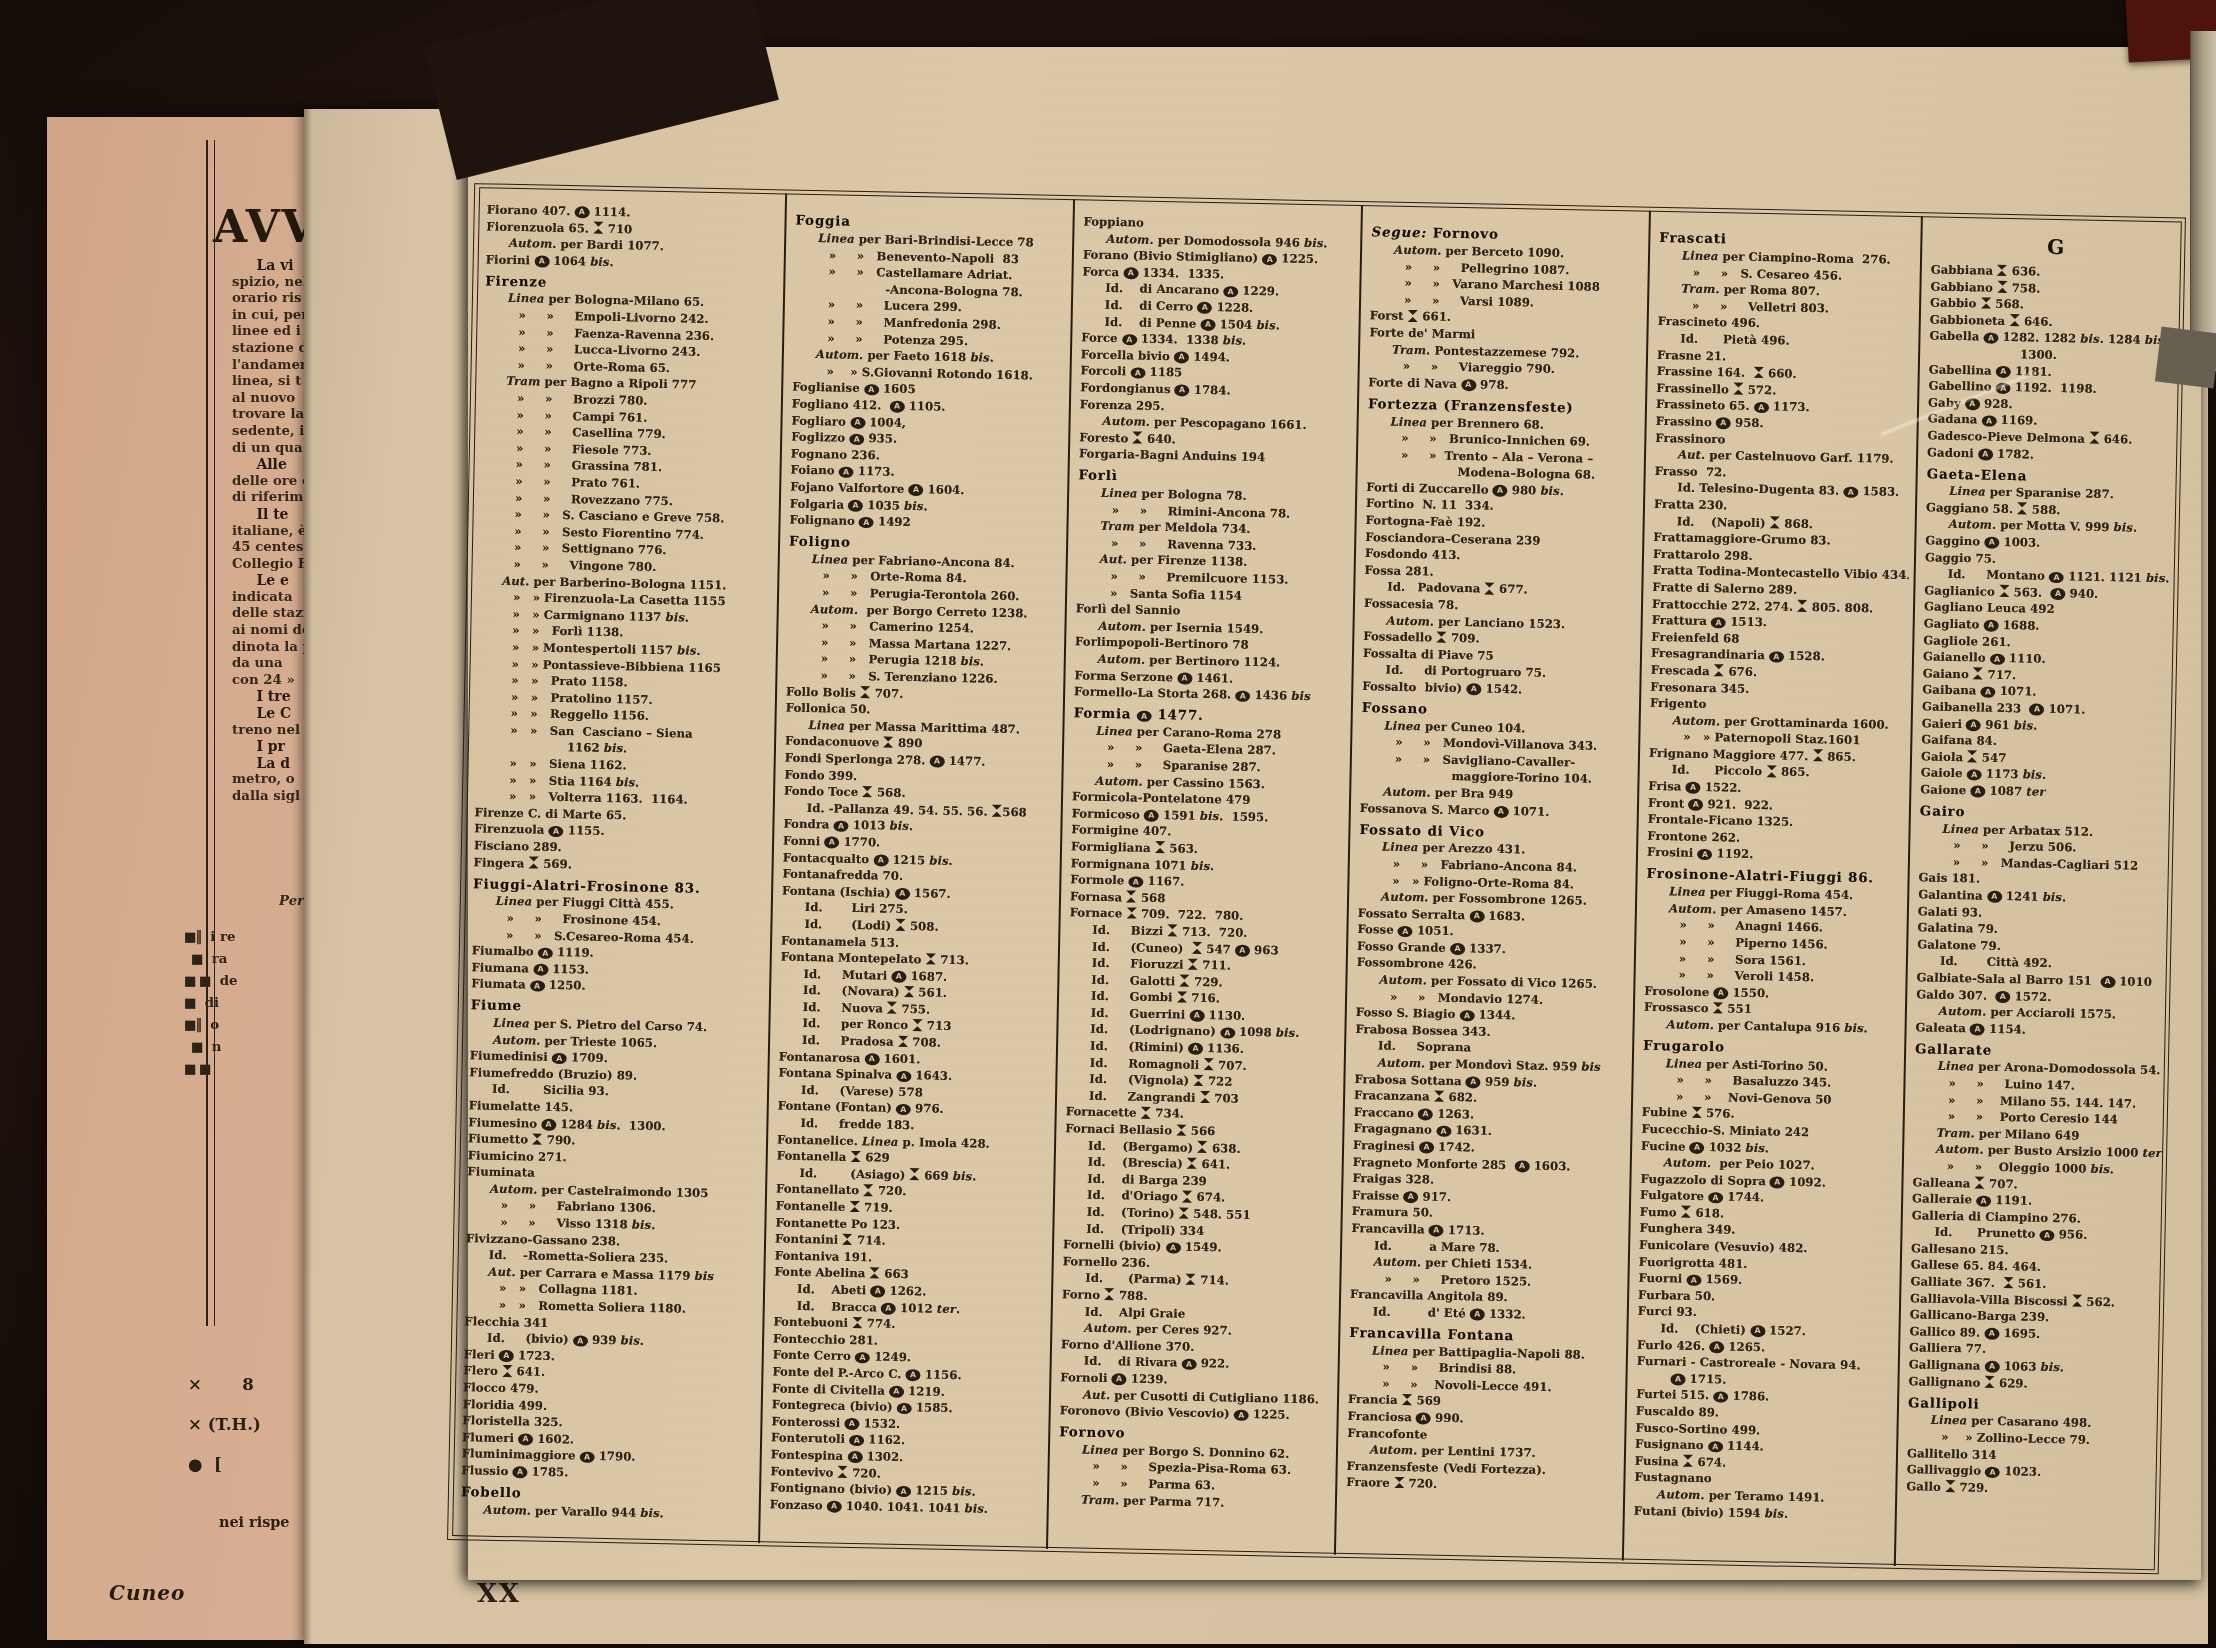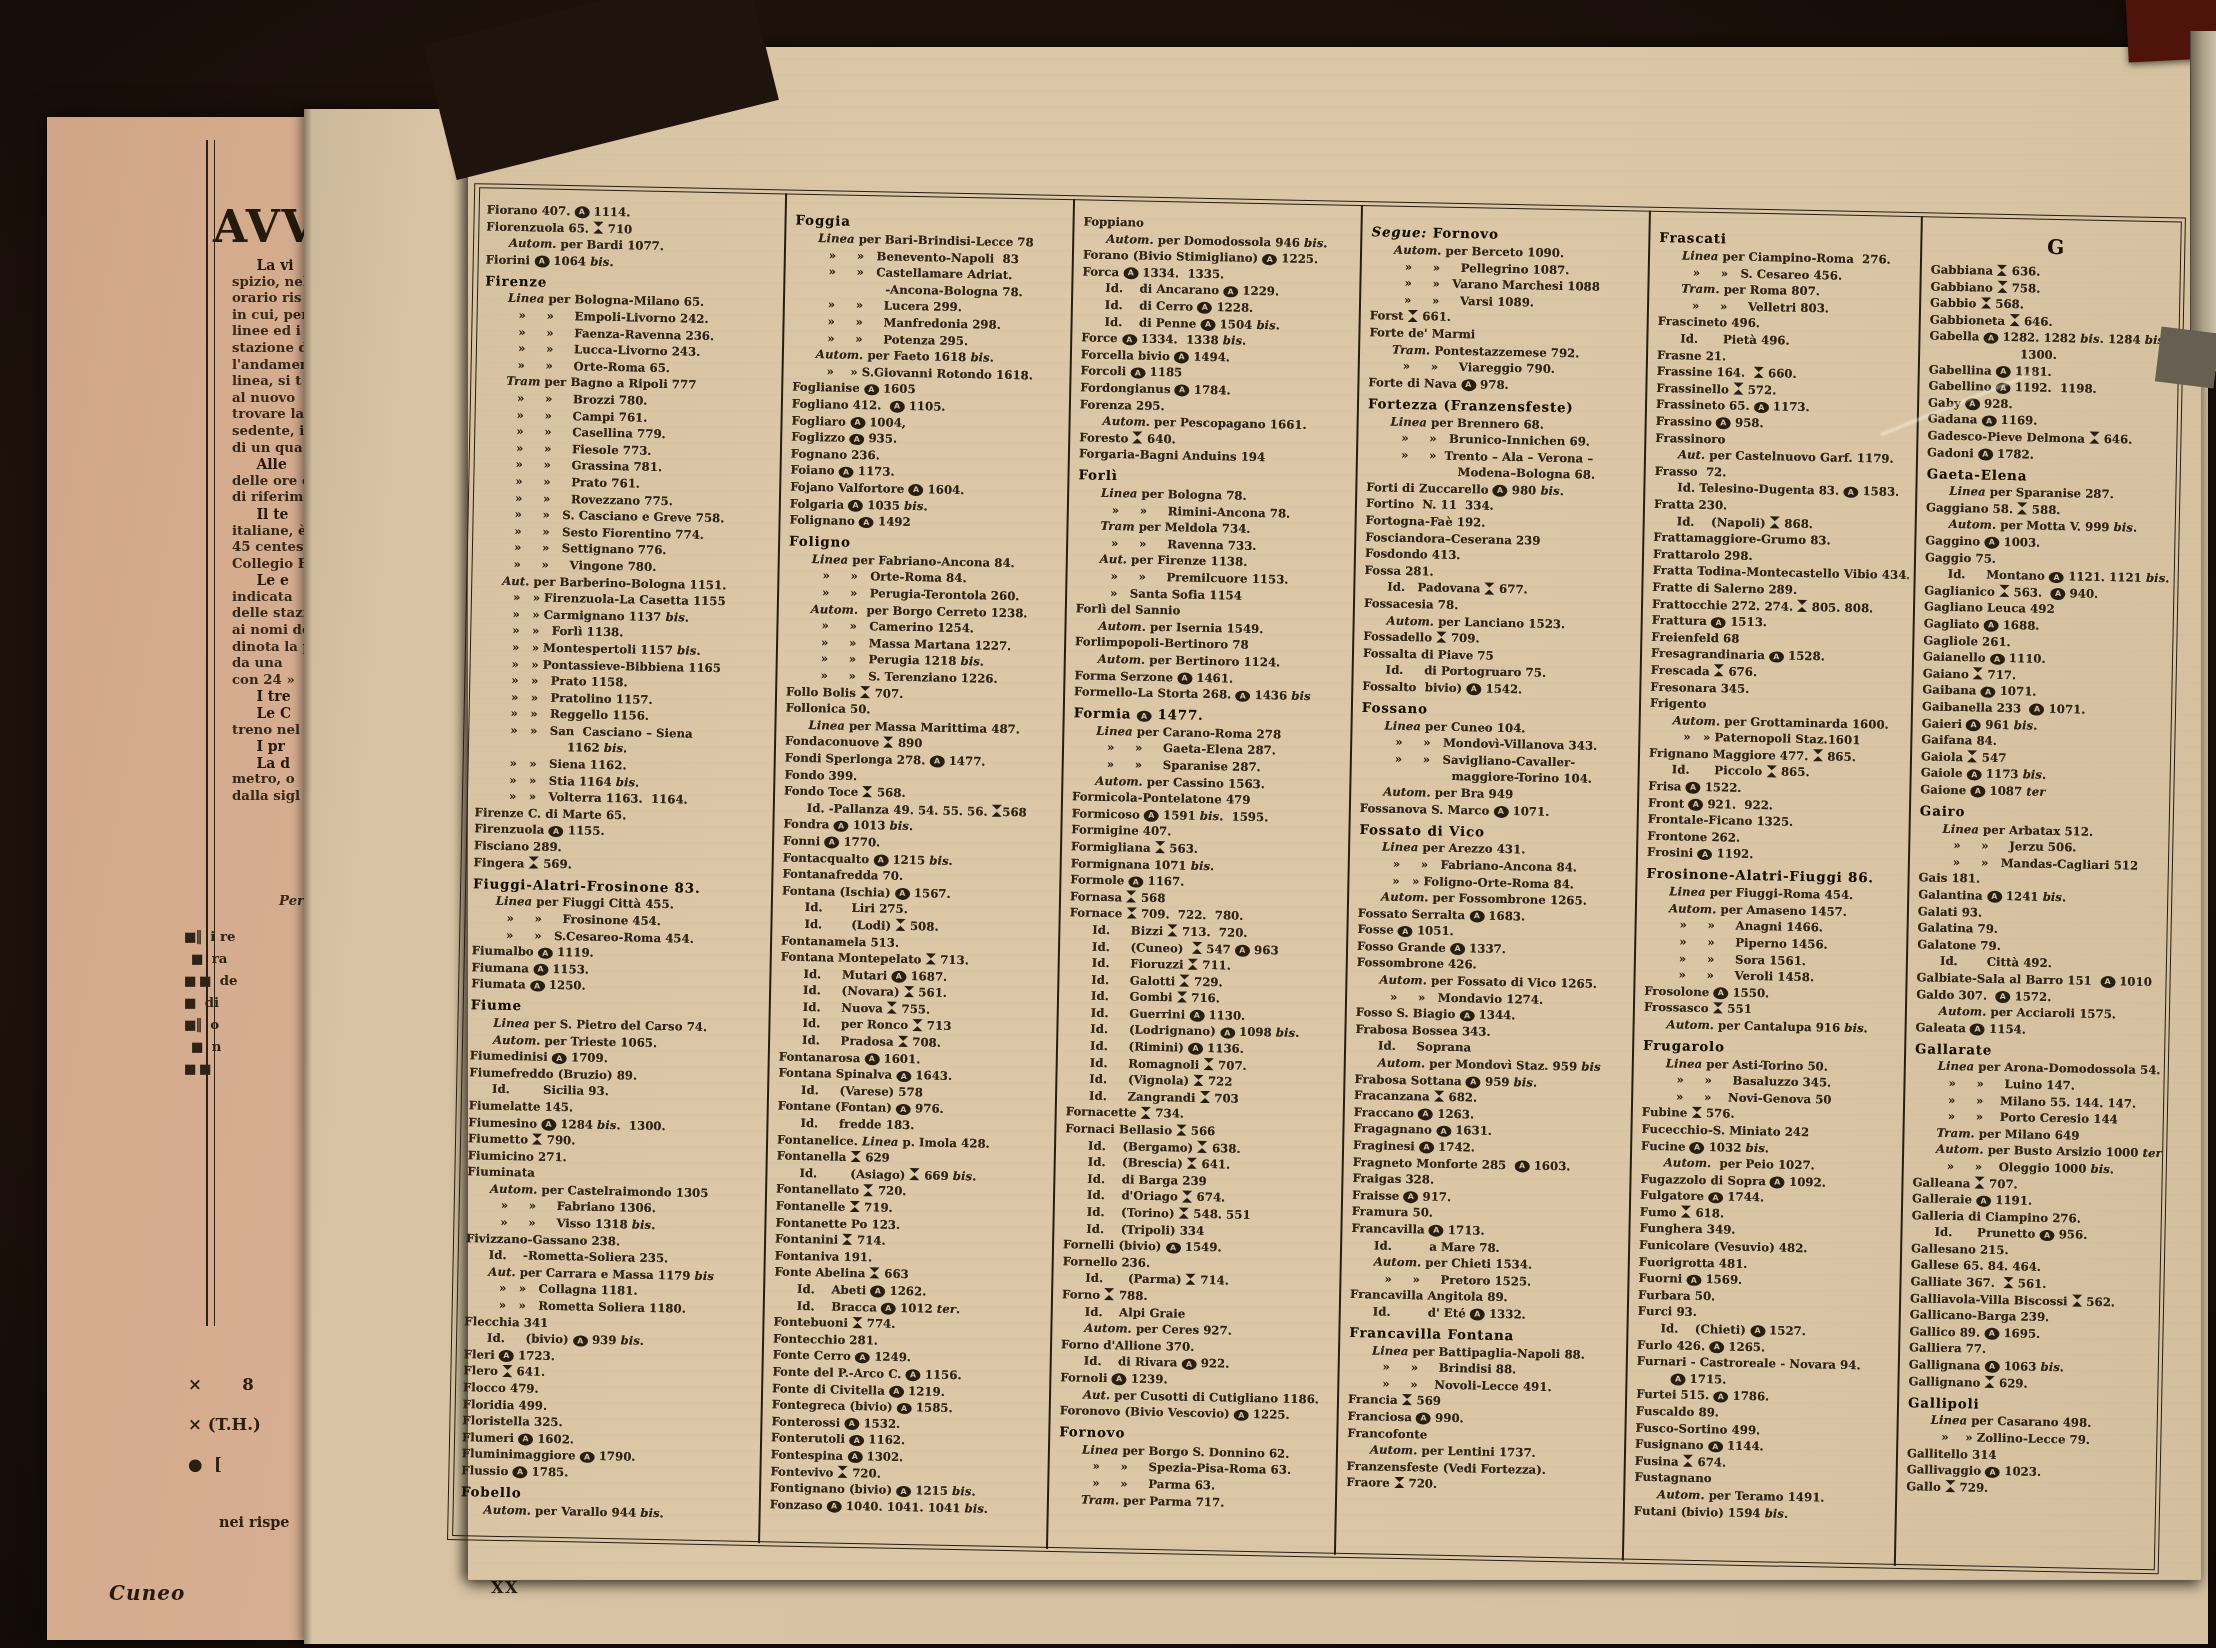--- a/index.html
+++ b/index.html
@@ -83,21 +83,21 @@
   .lg-row{white-space:pre;font-size:13.3px;font-weight:700;line-height:22px;color:#2e2315;}
   .lg-sym{font-family:"DejaVu Sans",sans-serif;letter-spacing:-1.1px;}
   .lp-extra{position:absolute;left:277px;top:965px;}
   .lp-extra .lp-ln{font-weight:800;}
   .lp-marks{position:absolute;left:141px;top:1247px;}
   .mk{white-space:pre;font-size:16.6px;font-weight:800;color:#2a2012;line-height:40px;}
   .lp-note{position:absolute;left:172px;top:1396px;font-size:14.4px;font-weight:800;color:#2a2012;}
   .lp-stam{position:absolute;left:62px;top:1464px;font-size:20px;font-weight:800;
     font-style:italic;letter-spacing:1.1px;color:#241a0e;}
   
-  .folio{position:absolute;left:187px;top:1469px;font-size:16px;font-weight:800;
+  .folio{position:absolute;left:173px;top:1469px;font-size:26px;font-weight:800;
     letter-spacing:1.7px;color:#2c2115;}
 </style>
 </head>
 <body>
 
 <div class="page page-left">
   <div class="lp-rule" style="left:159px"></div>
   <div class="lp-rule" style="left:167px;width:1.1px"></div>
   <div class="lp-title">AVVI</div>
   <div class="lp-par" id="avviso-par">

